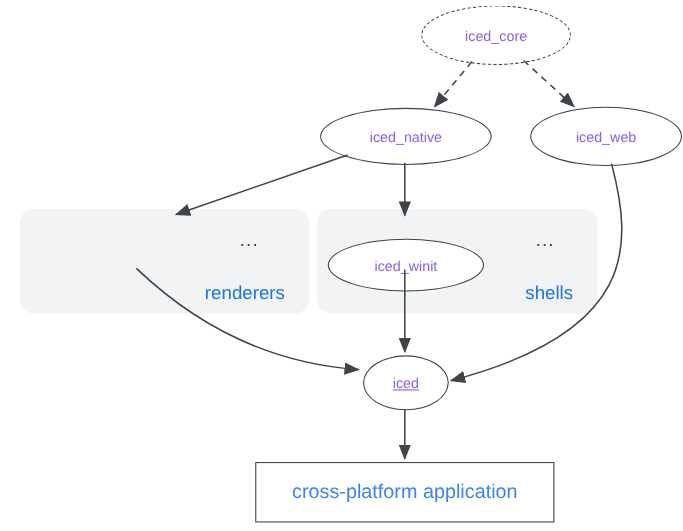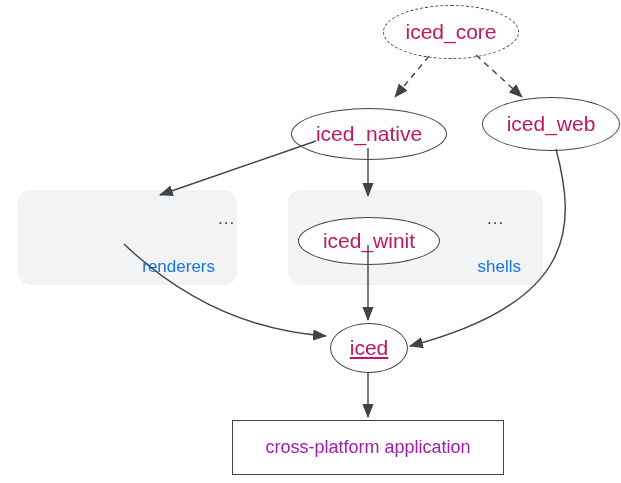--- a/index.html
+++ b/index.html
@@ -14,21 +14,21 @@
     height: 483px;
     background: #ffffff;
     overflow: hidden;
   }
   .group-box {
     position: absolute;
     background: #f1f3f4;
     border-radius: 13px;
     z-index: 1;
   }
-  .box-renderers { left: 18px; top: 190px; width: 219px; height: 95px; text-align: center; }
+  .box-renderers { left: 18px; top: 190px; width: 263px; height: 95px; text-align: center; }
   .box-shells    { left: 288px; top: 190px; width: 255px; height: 95px; }
   .group-label {
     position: absolute;
     right: 22px;
     bottom: 8px;
     font-size: 17px;
     color: #1a73e8;
     z-index: 2;
     white-space: nowrap;
   }
@@ -42,39 +42,39 @@
   .dots-renderers { left: 218px; top: 209px; }
   .dots-shells    { left: 487px; top: 209px; }
   .node {
     position: absolute;
     display: flex;
     align-items: center;
     justify-content: center;
     background: #ffffff;
     border: 1.4px solid #3f4449;
     border-radius: 50%;
-    font-size: 21px;
-    color: #be185d;
+    font-size: 13px;
+    color: #8b5cf6;
     z-index: 2;
     white-space: nowrap;
   }
   .node-core   { left: 383px; top: 5px;   width: 134px; height: 52px; border-style: dashed; }
-  .node-native { left: 291px; top: 108px;  width: 154px; height: 50px; text-align: center; }
+  .node-native { left: 291px; top: 98px;  width: 154px; height: 50px; text-align: center; }
   .node-web    { left: 482px; top: 97px;  width: 136px; height: 52px; }
   .node-wgpu   { left: 28px;  top: 200px; width: 146px; height: 45px; }
   .node-winit  { left: 298px; top: 217px; width: 140px; height: 46px; }
   .node-iced   { left: 330px; top: 323px; width: 76px;  height: 48px; text-decoration: underline; }
   .node-app {
     position: absolute;
     left: 232px; top: 420px; width: 270px; height: 53px;
     display: flex; align-items: center; justify-content: center;
     background: #ffffff;
     border: 1.6px solid #44484c;
     font-size: 18px;
-    color: #a21caf;
+    color: #3b82f6;
     z-index: 2;
     white-space: nowrap;
   }
   .edge-layer {
     position: absolute;
     left: 0; top: 0;
     width: 621px;
     height: 483px;
     z-index: 3;
     pointer-events: none;

